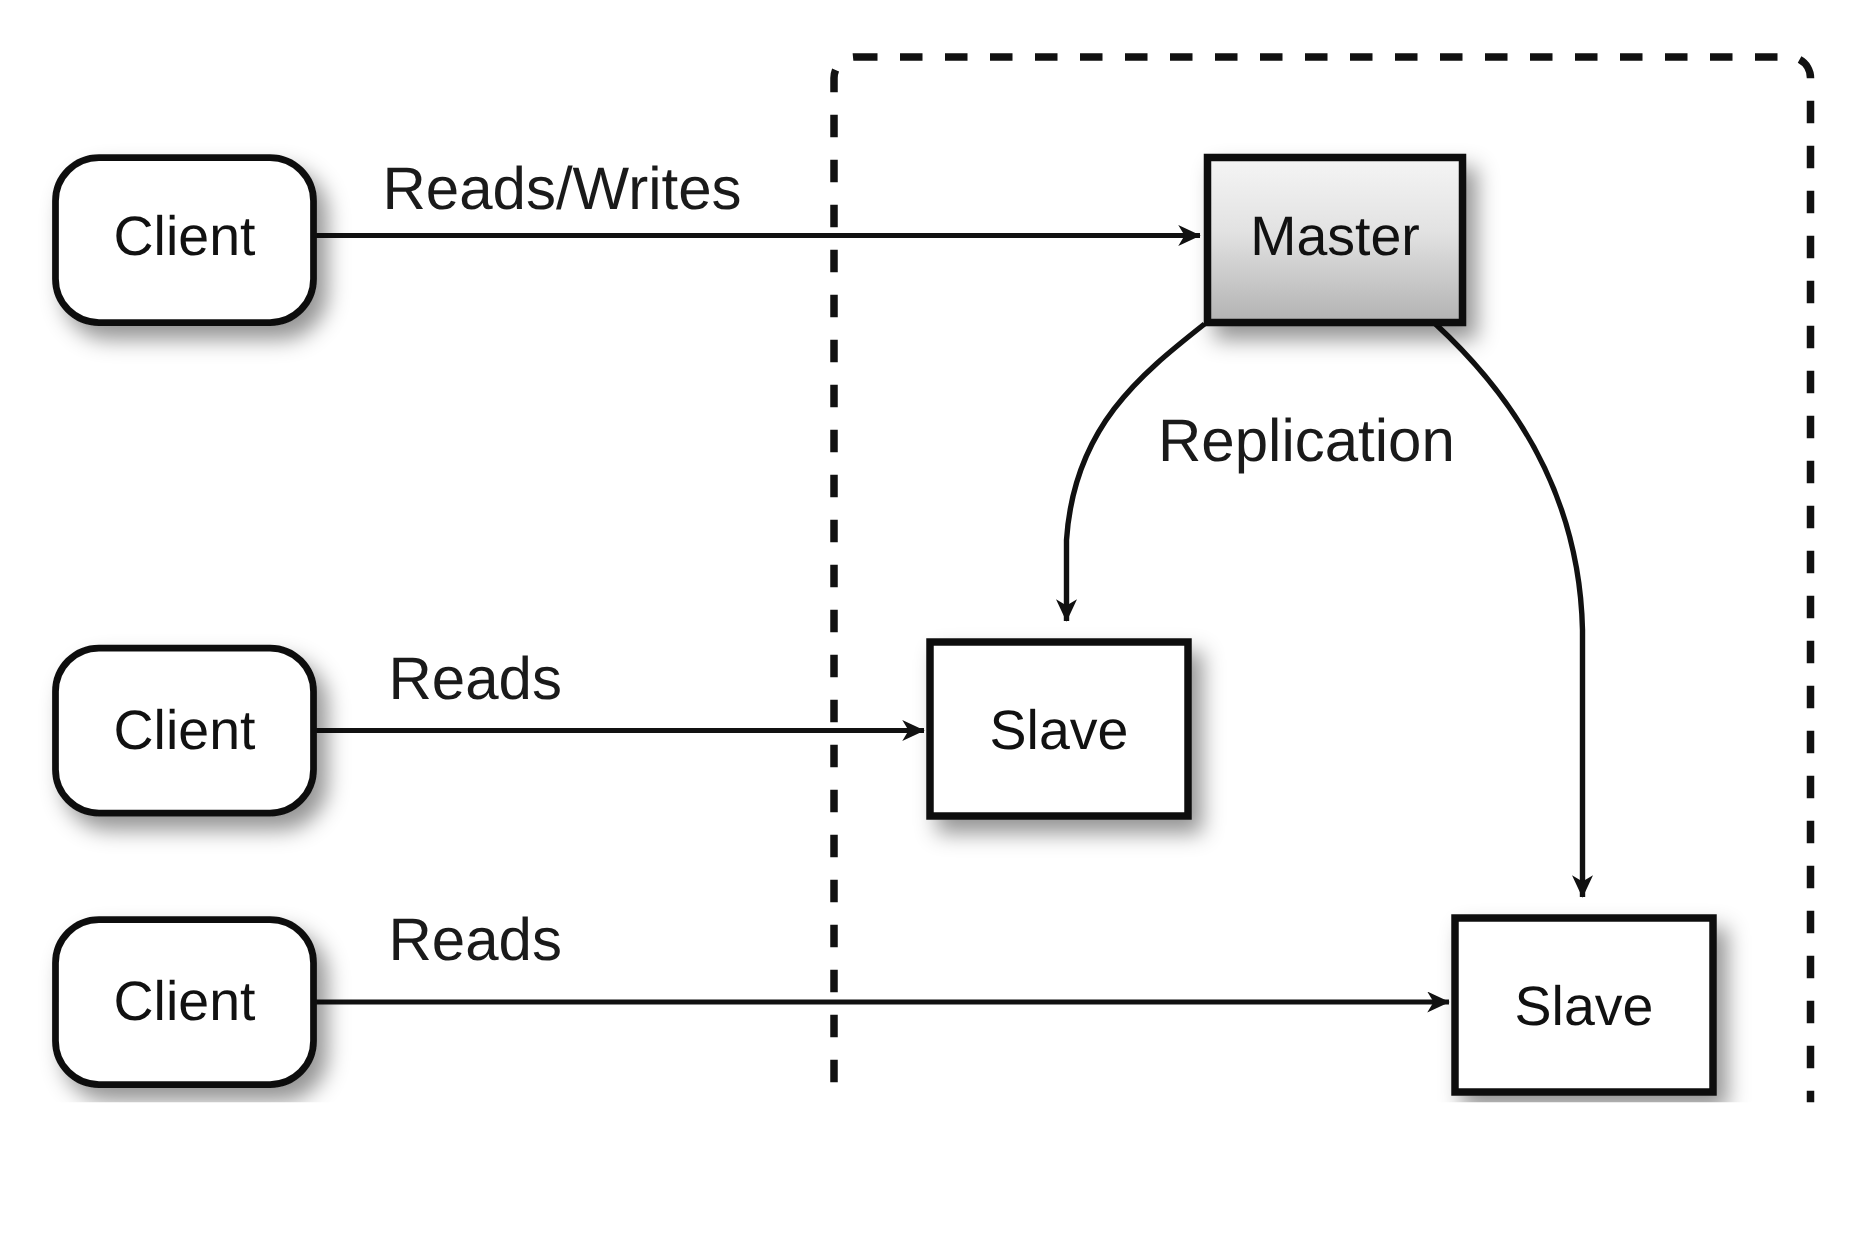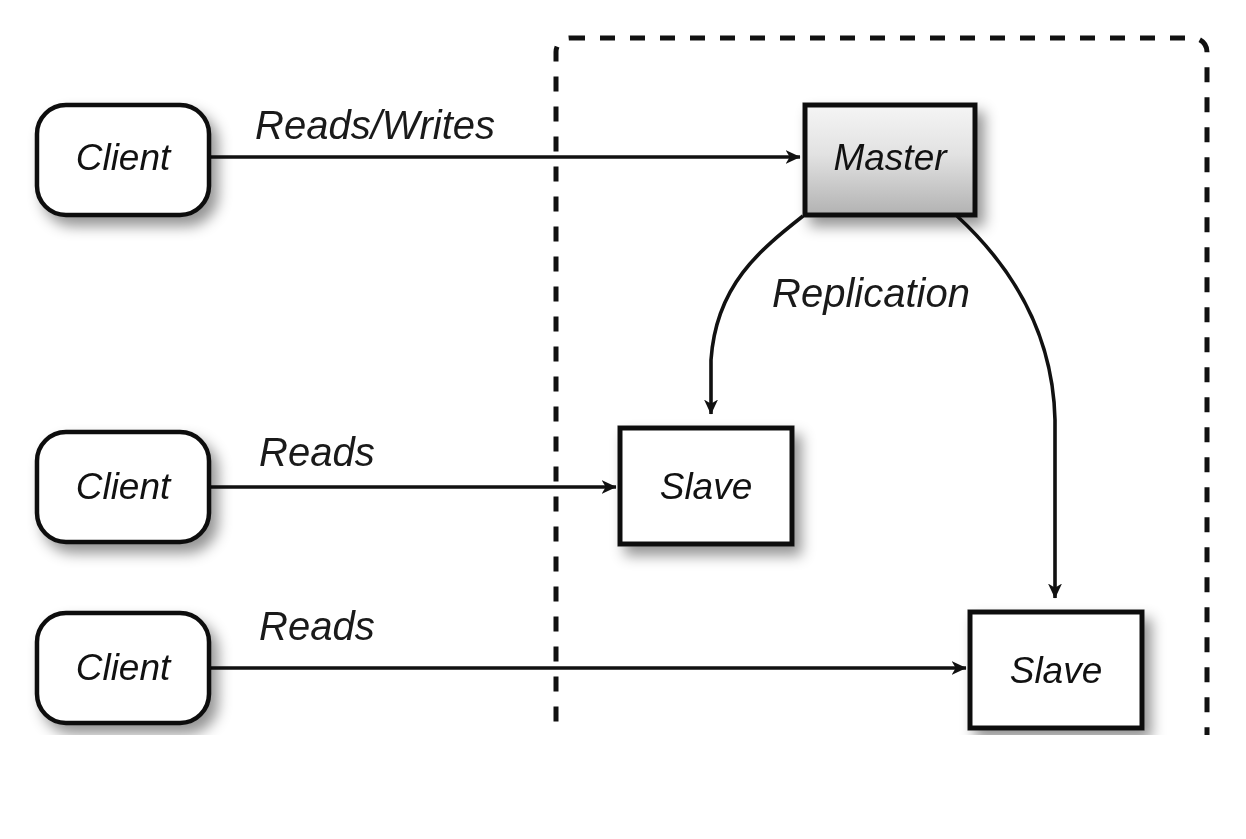--- a/index.html
+++ b/index.html
@@ -9,21 +9,20 @@
   }
   body {
     font-family: "Liberation Sans", sans-serif;
   }
   #canvas {
     position: relative;
     width: 1246px;
     height: 735px;
     background: #ffffff;
     overflow: hidden;
-    font-style: italic;
   }
   #diagram-svg {
     position: absolute;
     left: 0;
     top: 0;
     width: 1246px;
     height: 839px;
   }
   .node-label {
     font-family: "Liberation Sans", sans-serif;

